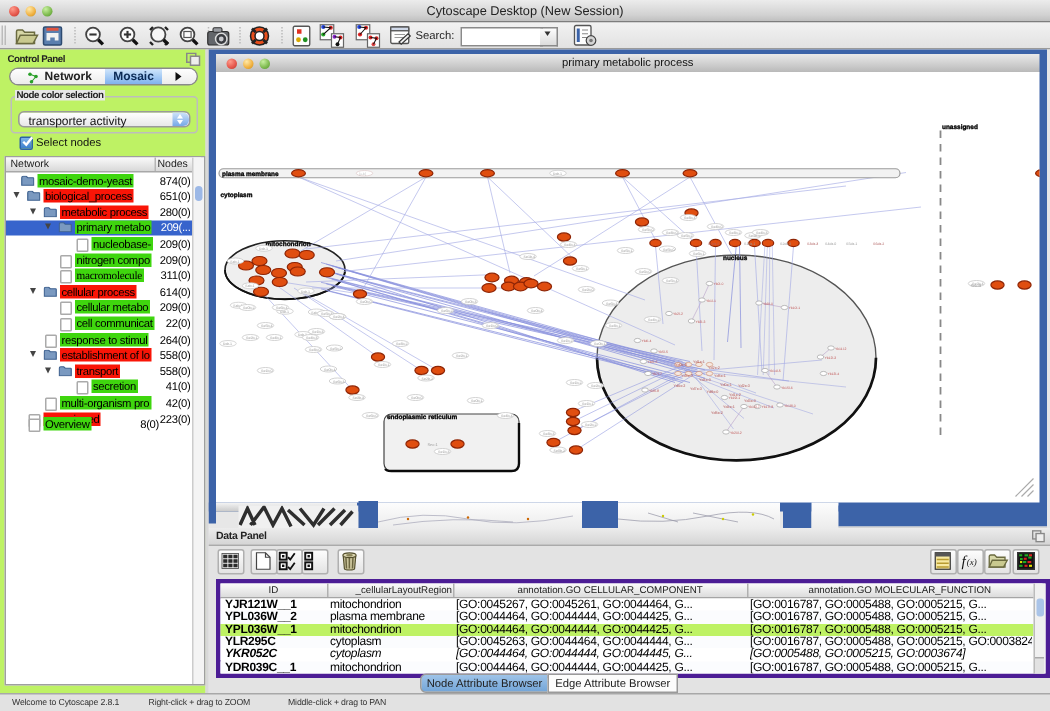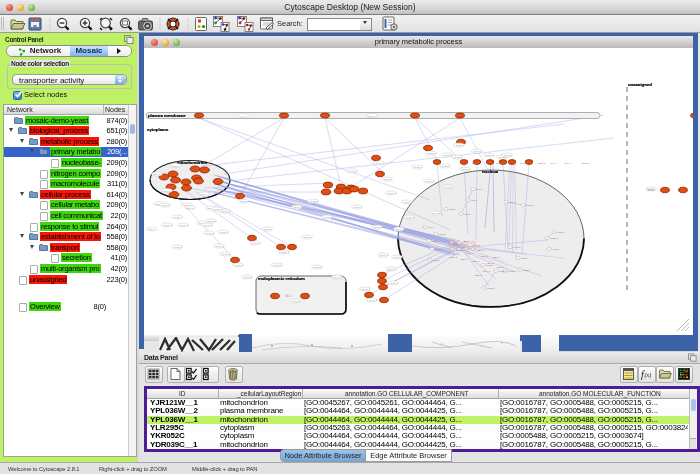--- a/index.html
+++ b/index.html
@@ -284,21 +284,21 @@
           <span class="lbl grn" style="left:57px;">nucleobase-</span>
           <span class="cnt" style="">209(0)</span>
         </div>
         <div class="trow" style="top:54.0px;width:131px;">
           <span class="filei" style="left:36px;"></span>
           <span class="lbl grn" style="left:46px;">nitrogen compo</span>
           <span class="cnt" style="">209(0)</span>
         </div>
         <div class="trow" style="top:64.6px;width:131px;">
           <span class="filei" style="left:36px;"></span>
-          <span class="lbl grn" style="left:46px;">macromolecule</span>
+          <span class="lbl grn" style="left:46px;font-family:Liberation Serif, serif;">macromolecule</span>
           <span class="cnt" style="">311(0)</span>
         </div>
         <div class="trow" style="top:75.2px;width:131px;">
           <span class="arrow" style="left:16px;"></span>
           <svg class="foldr" style="left:25px" width="9" height="7" viewBox="0 0 9 7">
             <path d="M0.5 6.5 L0.5 1.5 Q0.5 0.5 1.5 0.5 L3.5 0.5 L4.5 1.5 L8 1.5 Q8.5 1.5 8.5 2 L8.5 6.5 Z" fill="#7a99c0" stroke="#3f6290" stroke-width="0.8"></path>
           </svg>
           <span class="lbl red" style="left:36px;">cellular process</span>
           <span class="cnt" style="">614(0)</span>
         </div>
@@ -341,21 +341,21 @@
         <div class="trow" style="top:149.4px;width:131px;">
           <span class="filei" style="left:26px;"></span>
           <span class="lbl grn" style="left:36px;">multi-organism pro</span>
           <span class="cnt" style="">42(0)</span>
         </div>
         <div class="trow" style="top:160.0px;width:131px;">
           <span class="filei" style="left:15px;"></span>
           <span class="lbl red" style="left:25px;">unassigned</span>
           <span class="cnt" style="">223(0)</span>
         </div>
-        <div class="trow" style="top:187px;width:110px;">
+        <div class="trow" style="top:163px;width:110px;">
           <span class="filei" style="left:15px;"></span>
           <span class="lbl grn" style="left:25px;">Overview</span>
           <span class="cnt" style="">8(0)</span>
         </div>
       </div>
       <div style="position:absolute;right:0;top:0;bottom:0;width:7px;background:#f4f4f4;border-left:1px solid #ccc;">
         <div style="position:absolute;left:0.5px;top:19px;width:5.5px;height:10px;background:#9cb8e6;border-radius:3px;"></div>
       </div>
     </div>
   </div>
@@ -880,21 +880,21 @@
           <span class="dcell" style="left:73px;width:80px;">mitochondrion</span>
           <span class="dcell" style="left:157px;width:192px;">[GO:0044464, GO:0044444, GO:0044425, G...</span>
           <span class="dcell" style="left:353px;width:188px;">[GO:0016787, GO:0005488, GO:0005215, G...</span>
         </div>
         <div class="drow" style="top:24.9px;background:#fbfcfe;">
           <span class="dcell" style="left:3px;width:66px;font-weight:bold;">YLR295C</span>
           <span class="dcell" style="left:73px;width:80px;">cytoplasm</span>
           <span class="dcell" style="left:157px;width:192px;">[GO:0045263, GO:0044464, GO:0044444, G...</span>
           <span class="dcell" style="left:353px;width:188px;">[GO:0016787, GO:0005488, GO:0005215, GO:0003824, G...</span>
         </div>
-        <div class="drow" style="top:33.2px;background:#fff;">
+        <div class="drow" style="top:33.2px;background:#fff;font-style:italic;">
           <span class="dcell" style="left:3px;width:66px;font-weight:bold;">YKR052C</span>
           <span class="dcell" style="left:73px;width:80px;">cytoplasm</span>
           <span class="dcell" style="left:157px;width:192px;">[GO:0044464, GO:0044444, GO:0044445, G...</span>
           <span class="dcell" style="left:353px;width:188px;">[GO:0005488, GO:0005215, GO:0003674]</span>
         </div>
         <div class="drow" style="top:41.5px;background:#fbfcfe;">
           <span class="dcell" style="left:3px;width:66px;font-weight:bold;">YDR039C__1</span>
           <span class="dcell" style="left:73px;width:80px;">mitochondrion</span>
           <span class="dcell" style="left:157px;width:192px;">[GO:0044464, GO:0044444, GO:0044425, G...</span>
           <span class="dcell" style="left:353px;width:188px;">[GO:0016787, GO:0005488, GO:0005215, G...</span>

